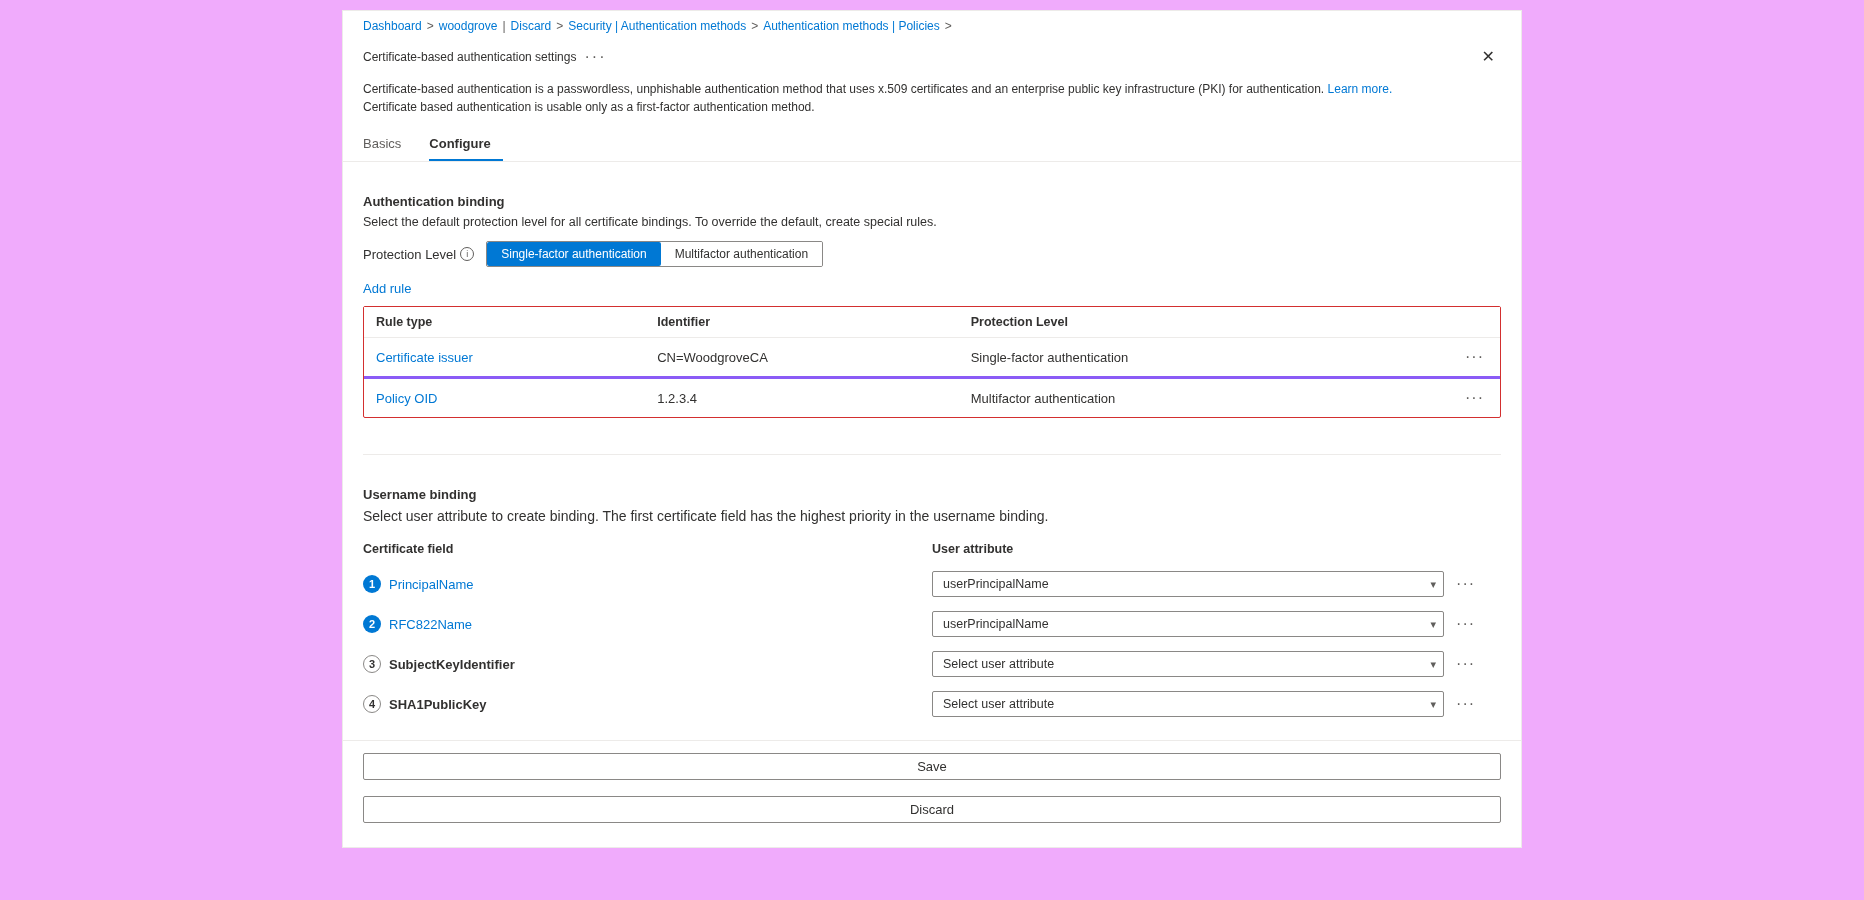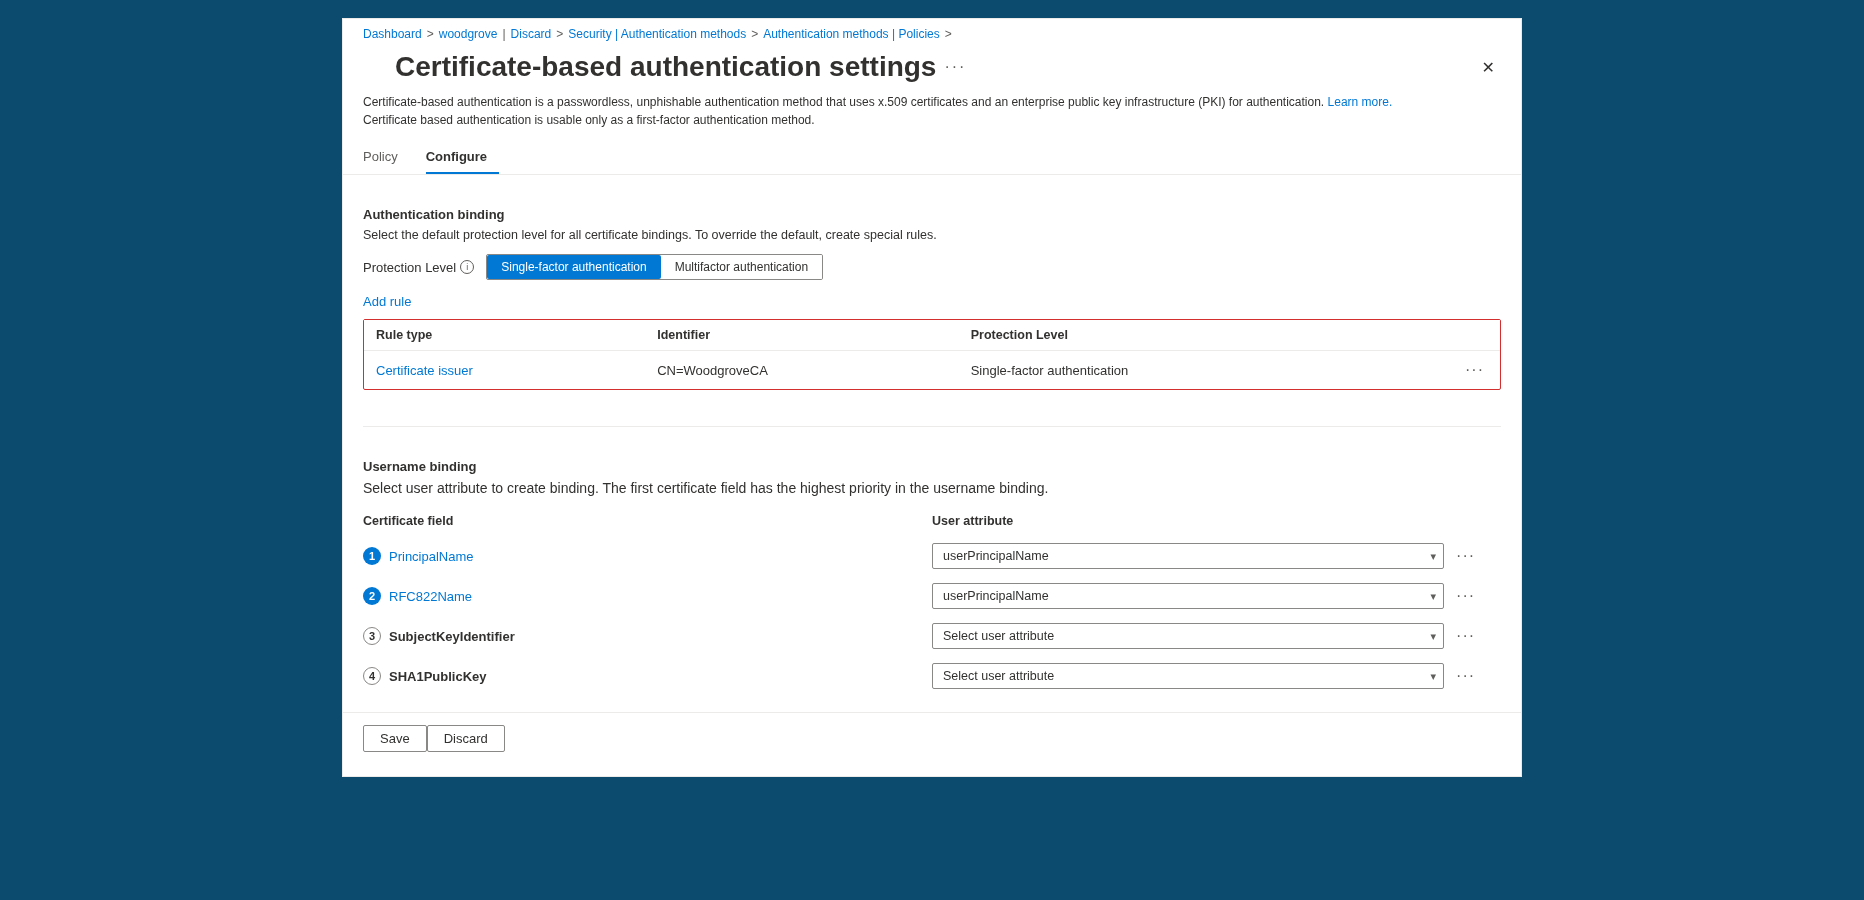--- a/index.html
+++ b/index.html
@@ -3,23 +3,23 @@
   <meta charset="utf-8">
   <style>
     * { box-sizing: border-box; margin: 0; padding: 0; }
     body {
       font-family: 'Segoe UI', Arial, sans-serif;
       font-size: 13px;
       background: #f3f2f1;
       color: #323130;
     }
     .page-wrapper {
-      background: #0c4a6e;
+      background: #f0abfc;
       min-height: 900px;
-      padding: 18px;
+      padding: 10px;
     }
     .panel {
       background: #fff;
       border: 1px solid #edebe9;
       max-width: 1180px;
       margin: 0 auto;
       padding: 0 0 20px 0;
       position: relative;
     }
     
@@ -44,24 +44,23 @@
       display: flex;
       align-items: center;
       justify-content: space-between;
     }
     .panel-title-row {
       display: flex;
       align-items: center;
       gap: 8px;
     }
     .panel-title {
-      font-size: 28px;
-      font-weight: 700;
-      color: #323130;
-      margin-left: 32px;
+      font-size: 12px;
+      font-weight: 400;
+      color: #323130;
     }
     .panel-more {
       font-size: 16px;
       color: #605e5c;
       cursor: pointer;
       letter-spacing: 2px;
     }
     .close-btn {
       font-size: 16px;
       color: #323130;
@@ -302,22 +301,23 @@
       display: flex;
       align-items: center;
       gap: 4px;
       padding-left: 8px;
     }
 
     
     .panel-footer {
       padding: 12px 20px 4px 20px;
       display: flex;
-      gap: 0;
+      gap: 16px;
       border-top: 1px solid #edebe9;
+      flex-direction: column;
     }
     .footer-btn {
       padding: 5px 16px;
       font-size: 13px;
       border: 1px solid #8a8886;
       background: #fff;
       color: #323130;
       cursor: pointer;
       border-radius: 2px;
     }
@@ -350,21 +350,21 @@
       </div>
       <button class="close-btn">✕</button>
     </div>
 
     <div class="description">
       <span>Certificate-based authentication is a passwordless, unphishable authentication method that uses x.509 certificates and an enterprise public key infrastructure (PKI) for authentication. </span><a href="#">Learn more.</a><br>
       <span>Certificate based authentication is usable only as a first-factor authentication method.</span>
     </div>
 
     <div class="tabs">
-      <a class="tab" href="#">Policy</a>
+      <a class="tab" href="#">Basics</a>
       <a class="tab active" href="#">Configure</a>
     </div>
 
     <div class="section">
       <div class="section-title">Authentication binding</div>
       <div class="section-desc">Select the default protection level for all certificate bindings. To override the default, create special rules.</div>
 
       <div class="protection-row">
         <div class="protection-label">
           <span>Protection Level</span>
@@ -391,20 +391,28 @@
           <tbody id="rules-tbody">
 
           <tr>
       <td><span class="cell-link">Certificate issuer</span></td>
       <td>CN=WoodgroveCA</td>
       <td>Single-factor authentication</td>
       <td style="text-align:right;">
         <button class="ellipsis-btn">···</button>
       </td>
     </tr>
+              <tr>
+      <td><span class="cell-link">Policy OID</span></td>
+      <td>1.2.3.4</td>
+      <td>Multifactor authentication</td>
+      <td style="text-align:right;">
+        <button class="ellipsis-btn">···</button>
+      </td>
+    </tr>
             </tbody>
         </table>
       </div>
     </div>
 
     <div class="divider"></div>
 
     <div class="section">
       <div class="section-title">Username binding</div>
       <div class="username-binding-desc">Select user attribute to create binding. The first certificate field has the highest priority in the username binding.</div>

